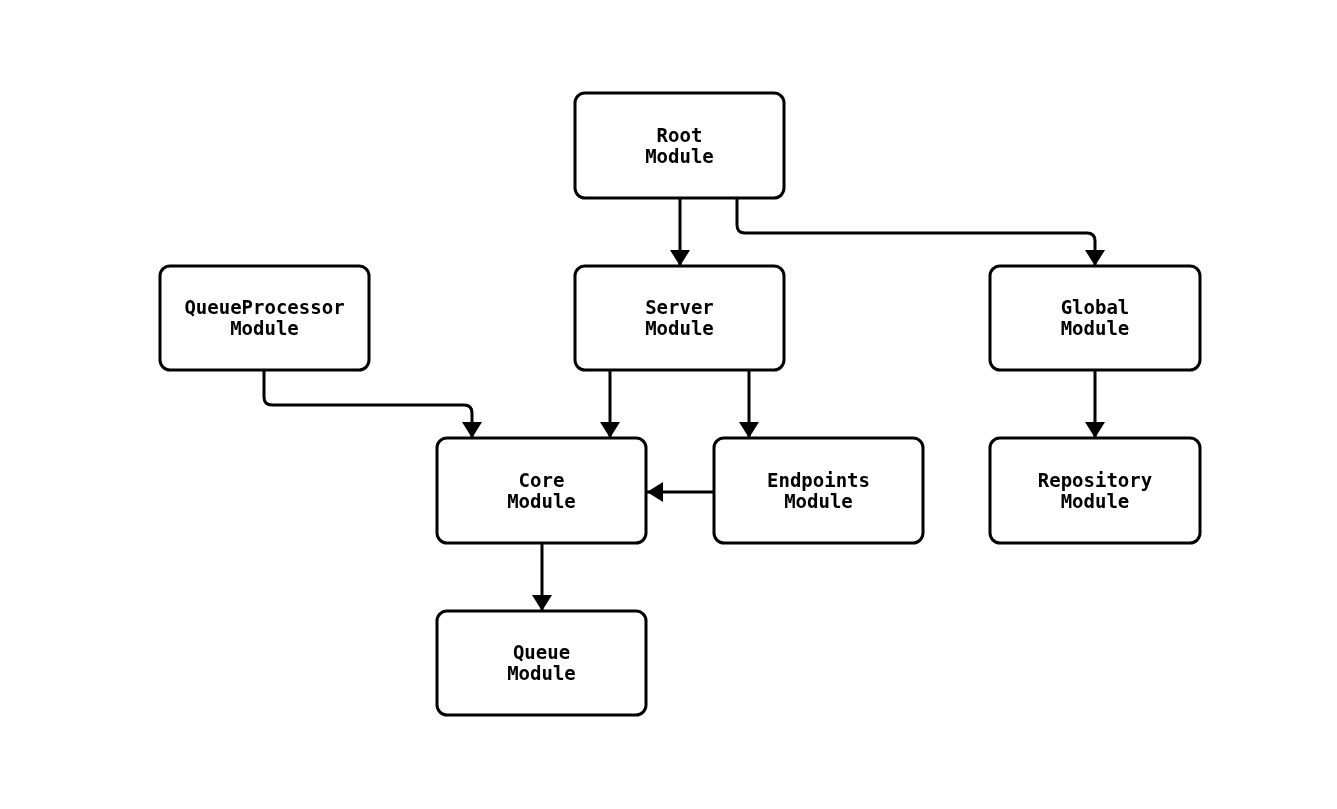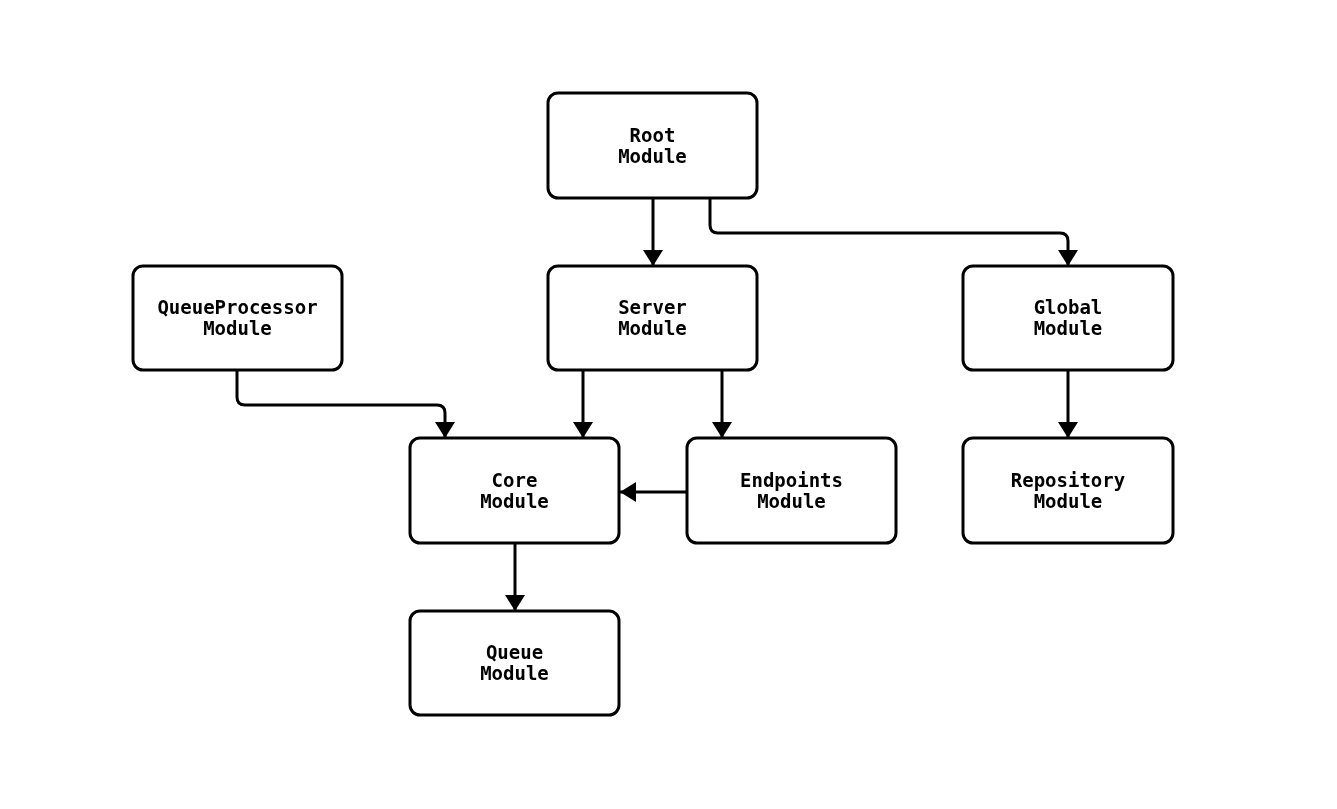--- a/index.html
+++ b/index.html
@@ -9,20 +9,21 @@
     width: 1337px;
     height: 809px;
     overflow: hidden;
     font-family: "DejaVu Sans Mono", monospace;
   }
   .canvas-wrap {
     position: relative;
     width: 1163px;
     height: 809px;
     background: #ffffff;
+    padding-left: 27px;
   }
   svg {
     display: block;
   }
   .node-box {
     fill: #ffffff;
     stroke: #000000;
     stroke-width: 3;
   }
   .node-label {

